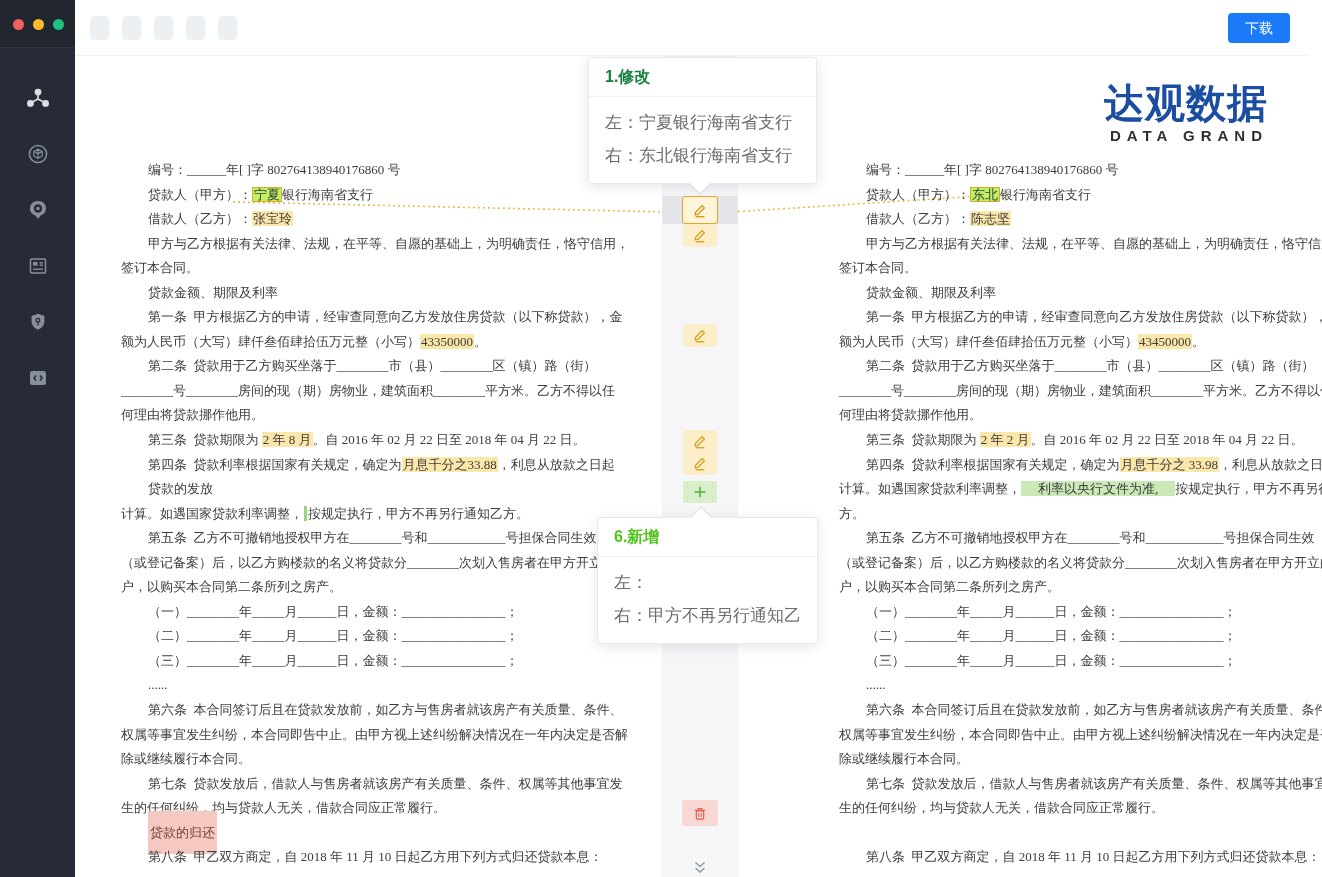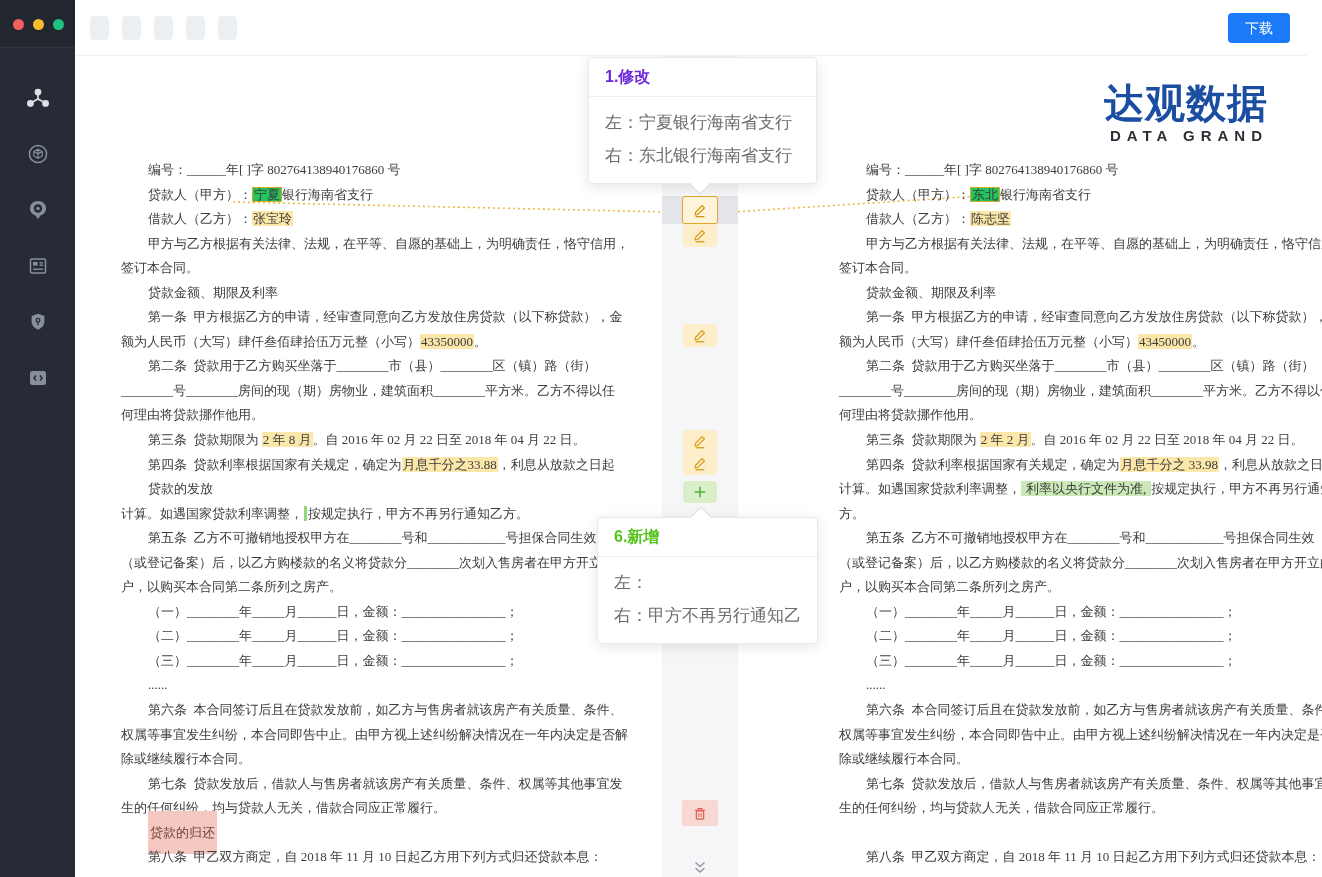--- a/index.html
+++ b/index.html
@@ -28,22 +28,22 @@
   .logo-cn { font-size:40px; font-weight:700; color:#1b4da1; letter-spacing:1px; line-height:42px; font-family:"Liberation Sans",sans-serif; }
   .logo-en { font-size:15px; font-weight:700; color:#2a2f38; letter-spacing:6px; margin-top:3px; text-indent:6px; }
 
   
   .doc { position:absolute; top:158px; width:470px; font-family:"Liberation Serif","DejaVu Serif",serif; font-size:13px; color:#3c3c3c; z-index:2; }
   .doc-left { left:121px; }
   .doc-right { left:839px; }
   .doc-line { white-space:pre; height:24.55px; line-height:24.55px; }
   .doc-line.ind { padding-left:27px; }
   .hl-y  { background:#fbe7a9; padding:0 1px;margin-top:36px; }
-  .hl-yb { background:#22c55e; outline:1px solid #dcA828; outline-offset:-1px; padding:0 2px; }
-  .hl-g  { background:#cbe9b6; padding:0 5px; }
+  .hl-yb { background:#bef264; outline:1px solid #dcA828; outline-offset:-1px; padding:0 2px; }
+  .hl-g  { background:#cbe9b6; padding:0 17px; }
   .hl-r  { background:#f5c8c1; color:#74443c; padding:14px 2px; }
   .hl-c  { display:inline-block; width:3px; height:15px; background:#97d67f; vertical-align:-3px; margin:0 1px; }
 
   
   .gutter { position:absolute; left:662px; top:56px; width:76px; height:821px; background:#f6f6f8; z-index:1; }
   .band { position:absolute; left:662px; top:196px; width:76px; height:28px; background:#e4e5e8; z-index:3; }
   .connectors { position:absolute; left:0; top:0; z-index:2; pointer-events:none; }
   .marker { position:absolute; display:flex; align-items:center; justify-content:center; border-radius:3px; z-index:4; cursor:pointer; }
   .marker.edit { width:34px; height:23px; background:#fbeec8; color:#d89c1e; }
   .marker.edit.active { width:36px; height:28px; background:#fdf4da; border:1px solid #e2a62e; color:#cf920e; }
@@ -51,21 +51,21 @@
   .marker.del { width:36px; height:26px; background:#f8d8d3; color:#dd5a4b; }
   .marker.more { width:22px; height:18px; background:transparent; color:#969ca5; }
 
   
   .tip { position:absolute; background:#fff; border:1px solid #e9e9e9; border-radius:4px;
          box-shadow:0 3px 14px rgba(0,0,0,.10); z-index:10; }
   .tip-hd { padding:9px 16px 8px; font-size:16px; font-weight:700; border-bottom:1px solid #efefef; }
   .tip-bd { padding:9px 16px 11px; font-size:17px; color:#6d6d6d; }
   .tip-row { line-height:33px; white-space:pre; }
   .tip-modify { left:588px; top:57px; width:229px; }
-  .tip-modify .tip-hd { color:#6d28d9; }
+  .tip-modify .tip-hd { color:#15803d; }
   .tip-add { left:597px; top:517px; width:221px; }
   .tip-add .tip-hd { color:#52c41a; }
   .arrow-down::before, .arrow-down::after { content:""; position:absolute; left:100px; border:11px solid transparent; }
   .arrow-down::before { bottom:-23px; border-top-color:#e4e4e4; }
   .arrow-down::after  { bottom:-21px; border-top-color:#fff; }
   .arrow-up::before, .arrow-up::after { content:""; position:absolute; left:92px; border:11px solid transparent; }
   .arrow-up::before { top:-23px; border-bottom-color:#e4e4e4; }
   .arrow-up::after  { top:-21px; border-bottom-color:#fff; }
 </style>
 </head>

